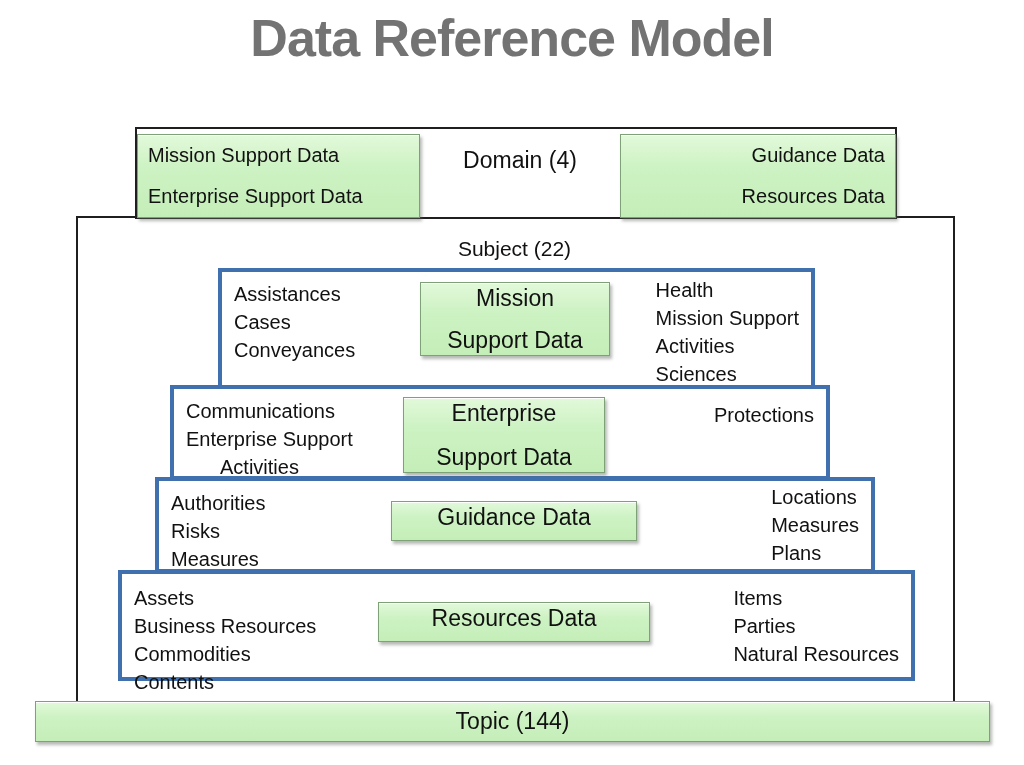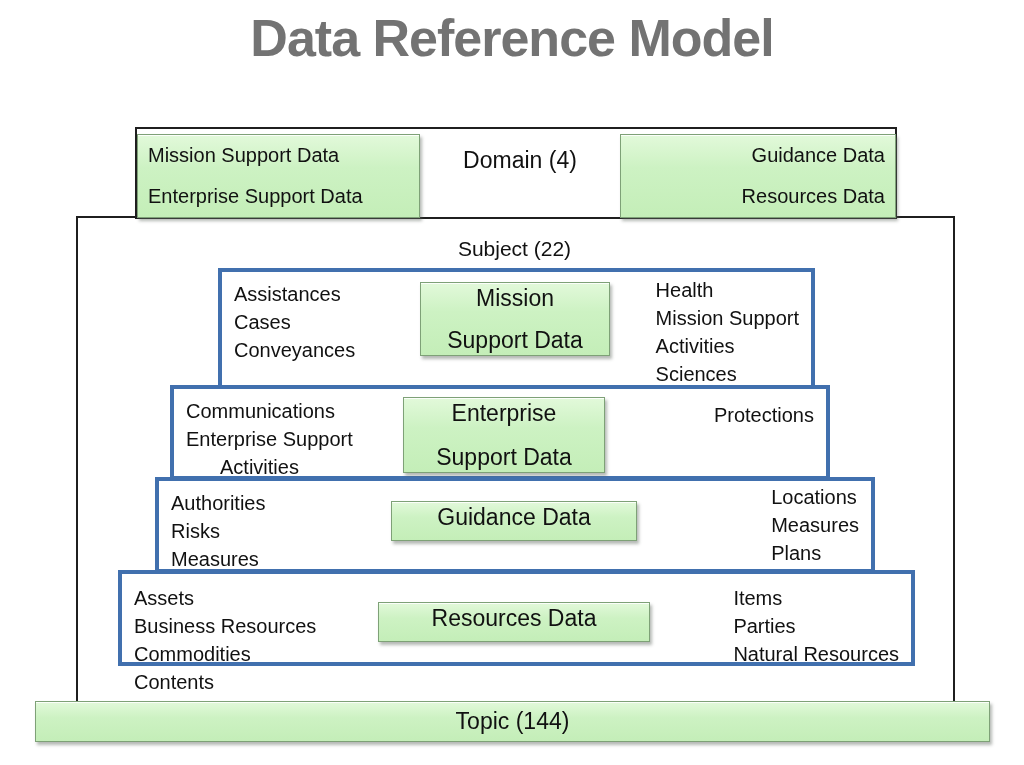--- a/index.html
+++ b/index.html
@@ -47,21 +47,21 @@
     padding:9px 10px; font-size:20px; text-align:right;
   }
   
   .bluebox {
     position:absolute; background:#ffffff; border:4px solid #4170ae;
     box-sizing:border-box;
   }
   .row0 { left:218px; top:268px; width:597px; height:121px; z-index:2; }
   .row1 { left:170px; top:385px; width:660px; height:95px;  z-index:3;text-decoration:underline; }
   .row2 { left:155px; top:477px; width:720px; height:96px;  z-index:4; }
-  .row3 { left:118px; top:570px; width:797px; height:96px; z-index:5; }
+  .row3 { left:118px; top:570px; width:797px; height:111px; z-index:5; }
   .col-left  { position:absolute; left:12px;  font-size:20px; line-height:28px; text-align:left; }
   .col-right { position:absolute; right:12px; font-size:20px; line-height:28px; text-align:left; }
   .indent-l { padding-left:34px; }
   .indent-r { padding-right:42px; }
   .gcenter {
     display:flex; flex-direction:column; align-items:center; justify-content:space-between;
     font-size:23px; line-height:30px; text-align:center;
   }
   .g-r0 { left:198px; top:10px; width:190px; height:74px; }
   .g-r1 { left:229px; top:8px;  width:202px; height:76px; }

